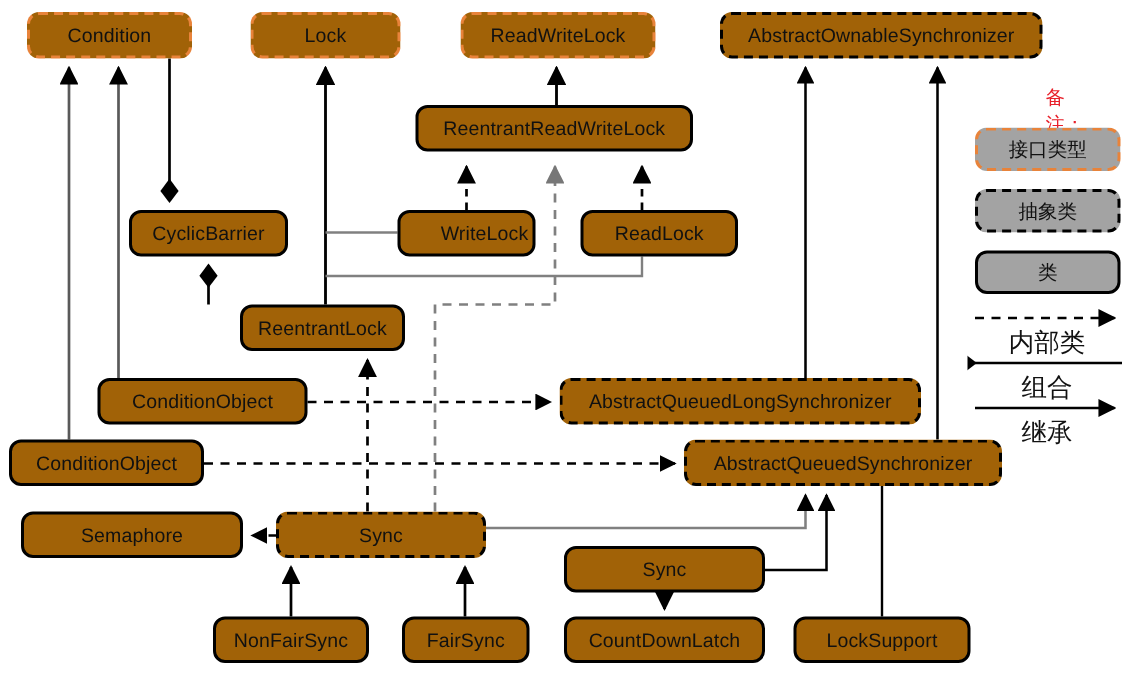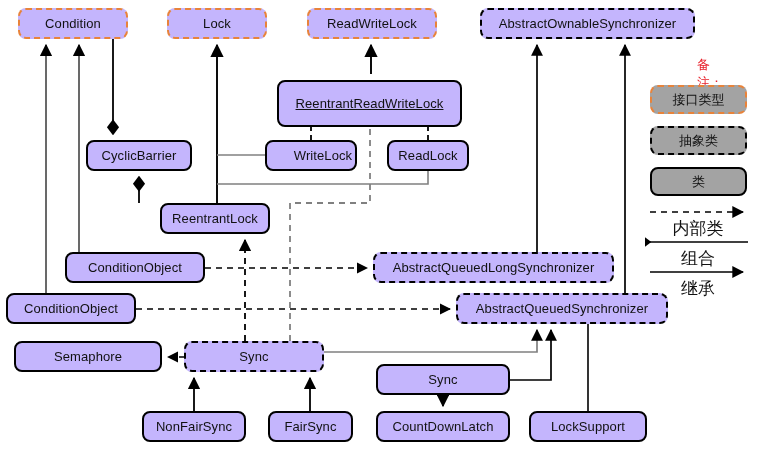--- a/index.html
+++ b/index.html
@@ -8,21 +8,21 @@
     width:764px;height:451px;overflow:hidden;
     font-family:"Liberation Sans","DejaVu Sans",sans-serif;
   }
   #stage{position:relative;width:764px;height:451px;}
 
   svg.edges{position:absolute;left:0;top:0;width:764px;height:451px;pointer-events:none;}
 
   .node{
     position:absolute;box-sizing:border-box;
     display:flex;align-items:center;justify-content:center;
-    background:#c4b5fd;border-radius:8px;
+    background:#a16207;border-radius:8px;
     font-size:13px;color:#111;white-space:nowrap;
     letter-spacing:.1px;
   }
   .node.cls{border:2.2px solid #000;}
   .node.abs{border:2.2px dashed #000;}
   .node.iface{border:2.2px dashed #E8833A;color:#111;}
 
   
   #legend{position:absolute;font-size:12px;color:#111;}
   .legend-title{
@@ -156,27 +156,27 @@
   </svg>
 
   <div class="node iface" style="left:18px;top:8px;width:110px;height:31px;">Condition</div>
 
   <div class="node iface" style="left:167px;top:8px;width:100px;height:31px;">Lock</div>
 
   <div class="node iface" style="left:307px;top:8px;width:130px;height:31px;">ReadWriteLock</div>
 
   <div class="node abs" style="left:480px;top:8px;width:215px;height:31px;">AbstractOwnableSynchronizer</div>
 
-  <div class="node cls" style="left:277px;top:80px;width:185px;height:47px;text-decoration:underline;">ReentrantReadWriteLock</div>
+  <div class="node cls" style="left:277px;top:70px;width:185px;height:31px;">ReentrantReadWriteLock</div>
 
   <div class="node cls" style="left:86px;top:140px;width:106px;height:31px;">CyclicBarrier</div>
 
   <div class="node cls" style="left:265px;top:140px;width:92px;height:31px;padding-left:24px;">WriteLock</div>
 
-  <div class="node cls" style="left:387px;top:140px;width:82px;height:31px;text-align:right;">ReadLock</div>
+  <div class="node cls" style="left:387px;top:140px;width:105px;height:31px;text-align:right;">ReadLock</div>
 
   <div class="node cls" style="left:160px;top:203px;width:110px;height:31px;">ReentrantLock</div>
 
   <div class="node cls" style="left:65px;top:252px;width:140px;height:31px;">ConditionObject</div>
 
   <div class="node abs" style="left:373px;top:252px;width:241px;height:31px;">AbstractQueuedLongSynchronizer</div>
 
   <div class="node cls" style="left:6px;top:293px;width:130px;height:31px;">ConditionObject</div>
 
   <div class="node abs" style="left:456px;top:293px;width:212px;height:31px;">AbstractQueuedSynchronizer</div>

